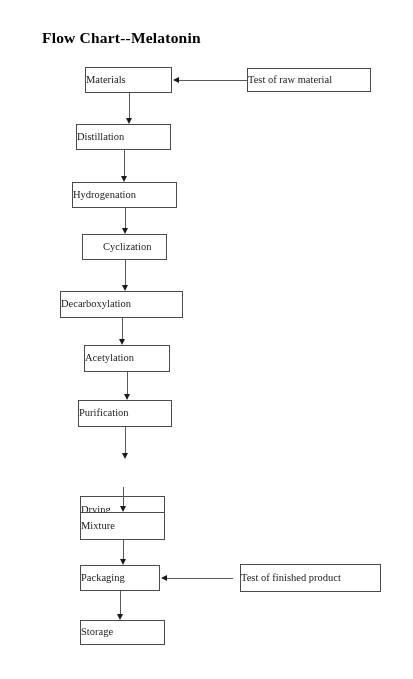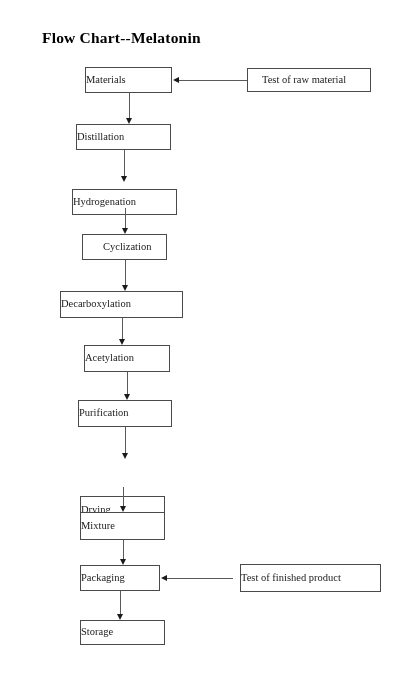--- a/index.html
+++ b/index.html
@@ -89,21 +89,21 @@
 
   <div class="chart-title">Flow Chart--Melatonin</div>
 
   <div id="nodes-layer">
       <div class="node" style="left: 85px; top: 67px; width: 87px; height: 26px;">
         <span>Materials</span>
       </div>
       <div class="node" style="left: 76px; top: 124px; width: 95px; height: 26px;">
         <span>Distillation</span>
       </div>
-      <div class="node" style="left: 72px; top: 182px; width: 105px; height: 26px; margin-top: 7px;">
+      <div class="node" style="left: 72px; top: 182px; width: 105px; height: 26px;">
         <span>Hydrogenation</span>
       </div>
       <div class="node" style="left: 82px; top: 234px; width: 85px; height: 26px; padding-left: 20px;">
         <span>Cyclization</span>
       </div>
       <div class="node" style="left: 60px; top: 291px; width: 123px; height: 27px;">
         <span>Decarboxylation</span>
       </div>
       <div class="node" style="left: 84px; top: 345px; width: 86px; height: 27px;">
         <span>Acetylation</span>
@@ -118,21 +118,21 @@
         <span>Mixture</span>
       </div>
       <div class="node" style="left: 80px; top: 565px; width: 80px; height: 26px;">
         <span>Packaging</span>
       </div>
       <div class="node" style="left: 80px; top: 620px; width: 85px; height: 25px;">
         <span>Storage</span>
       </div>
     </div>
   <div id="side-layer">
-      <div class="node side" style="left: 247px; top: 68px; width: 124px; height: 24px; padding-left: 14px;">
+      <div class="node side" style="left: 247px; top: 68px; width: 124px; height: 24px;">
         <span>Test of raw material</span>
       </div>
       <div class="node side" style="left: 240px; top: 564px; width: 141px; height: 28px;">
         <span>Test of finished product</span>
       </div>
     </div>
   <div id="edges-layer">
       <div class="vline" style="left: 129px; top: 93px; height: 26px;"></div>
       <div class="arrow-down" style="left: 126px; top: 118px;"></div>
       <div class="vline" style="left: 124px; top: 150px; height: 27px;"></div>

